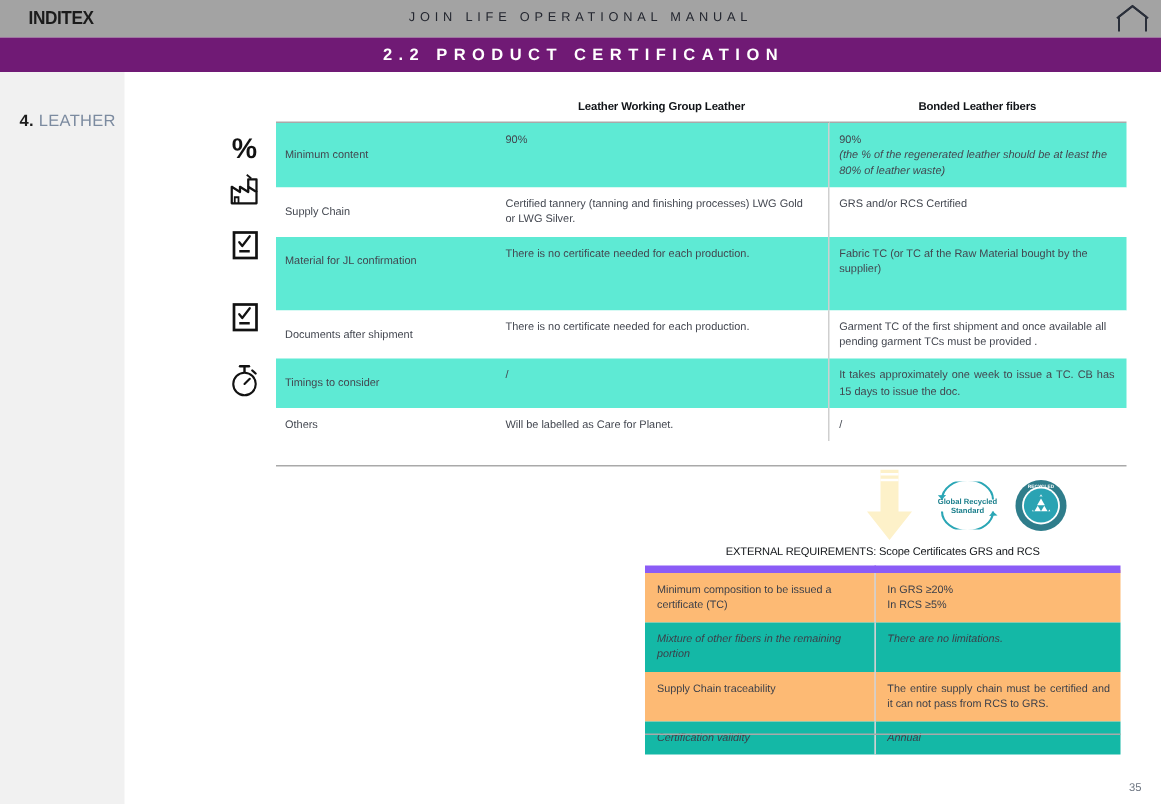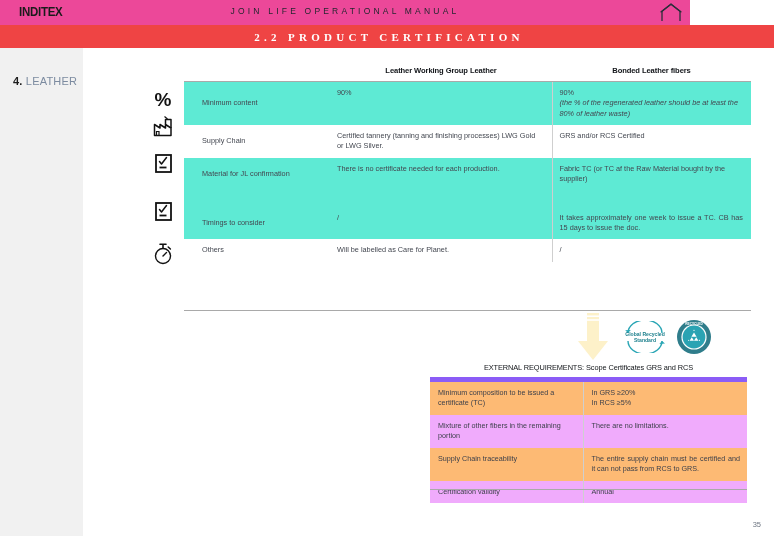--- a/index.html
+++ b/index.html
@@ -6,22 +6,22 @@
   html, body {
     width: 774px; height: 536px;
     background: #ffffff;
     font-family: "Liberation Sans", sans-serif;
     overflow: hidden;
   }
   .page { position: relative; width: 774px; height: 536px; background: #ffffff; }
 
   
   .topbar {
-    position: absolute; left: 0; top: 0; width: 690px; height: 25px;
-    background: #ec4899; display: flex; align-items: center;
+    position: absolute; left: 0; top: 0; width: 774px; height: 25px;
+    background: #a3a3a3; display: flex; align-items: center;
   }
   .brand {
     position: absolute; left: 19px; top: 5px;
     font-size: 12.5px; font-weight: bold; letter-spacing: -0.3px;
     color: #1b1b1b;
     font-family: "Liberation Sans", sans-serif;
     transform: scaleX(0.92); transform-origin: left center;
   }
   .manual-title {
     position: absolute; left: 0; right: 0; top: 6px;
@@ -29,22 +29,22 @@
     font-size: 8.5px; letter-spacing: 3.2px; color: #23262f;
     font-weight: 400;
   }
   .home-icon {
     position: absolute; right: 8px; top: 3px; width: 22px; height: 19px;
   }
 
   
   .section-band {
     position: absolute; left: 0; top: 25px; width: 774px; height: 23px;
-    background: #ef4444;
-    display: flex; align-items: center; justify-content: center; font-family: Liberation Serif, serif;
+    background: #701a75;
+    display: flex; align-items: center; justify-content: center;
   }
   .section-band .label {
     font-size: 11px; font-weight: bold; letter-spacing: 4.3px; color: #ffffff;
     padding-left: 4px;
   }
 
   
   .sidebar {
     position: absolute; left: 0; top: 48px; width: 83px; height: 488px;
     background: #f1f1f1;
@@ -72,21 +72,21 @@
     font-size: 7.6px; font-weight: bold; color: #111418;
     text-align: center; padding: 4px 6px 6px 6px;
     border-bottom: 1px solid #a9a9a9;
     letter-spacing: -0.1px;
   }
   .main-table th.blank { border-bottom: 1px solid #a9a9a9; }
   .main-table td {
     vertical-align: top; padding: 6px 8px 6px 7px;
     line-height: 1.42; color: #434750;
   }
-  .main-table td.rowlabel { vertical-align: middle; padding-left: 18px; }
+  .main-table td.rowlabel { vertical-align: middle; padding-left: 6px; }
   .main-table tr.shade td { background: #5eead4; }
   .main-table tr.plain td { background: #ffffff; }
   .col-a { width: 146px; }
   .col-b { width: 222px; }
   .col-c { width: 199px; }
   .main-table td.col-c { border-left: 1px solid #cfcfcf; }
   .main-table th.col-c { border-left: 0; }
   .note-ital { font-style: italic; }
   .justify { text-align: justify; }
   .table-bottom-rule {
@@ -106,21 +106,21 @@
     position: absolute; left: 430px; top: 360px; width: 317px;
     border-collapse: collapse; font-size: 7.2px; color: #3b3f49;
   }
   .ext-table th {
     font-size: 7.4px; font-weight: normal; color: #111418; text-align: center;
     padding: 3px 4px 5px 4px; border-bottom: 5px solid #8b5cf6;
     letter-spacing: -0.1px;
   }
   .ext-table td { vertical-align: top; padding: 6px 7px 6px 8px; line-height: 1.45; }
   .ext-table tr.shade td { background: #fdba74; }
-  .ext-table tr.plain td { background: #f0abfc; }
+  .ext-table tr.plain td { background: #14b8a6; font-style: italic; }
   .ext-col-a { width: 160px; }
   .ext-col-b { width: 172px; }
   .ext-table td.ext-col-b { border-left: 1px solid #cfcfcf; }
   .ext-bottom-rule {
     position: absolute; left: 430px; width: 317px; height: 1px; background: #a9a9a9;
   }
 
   
   .page-num {
     position: absolute; right: 13px; bottom: 7px;
@@ -215,20 +215,25 @@
       </tr>
       <tr class="plain">
         <td class="col-a rowlabel">Supply Chain</td>
         <td class="col-b">Certified tannery (tanning and finishing processes) LWG Gold or LWG Silver.</td>
         <td class="col-c">GRS and/or RCS Certified</td>
       </tr>
       <tr class="shade">
         <td class="col-a rowlabel" style="padding-bottom:22px;">Material for JL confirmation</td>
         <td class="col-b" style="padding-bottom:22px;">There is no certificate needed for each production.</td>
         <td class="col-c" style="padding-bottom:22px;">Fabric TC (or TC af the Raw Material bought by the supplier)</td>
+      </tr>
+      <tr class="plain">
+        <td class="col-a rowlabel">Documents after shipment</td>
+        <td class="col-b">There is no certificate needed for each production.</td>
+        <td class="col-c">Garment TC of the first shipment and once available all pending garment TCs must be provided .</td>
       </tr>
       <tr class="shade">
         <td class="col-a rowlabel">Timings to consider</td>
         <td class="col-b">/</td>
         <td class="col-c justify">It takes approximately one week to issue a TC. CB has 15 days to issue the doc.</td>
       </tr>
       <tr class="plain">
         <td class="col-a rowlabel">Others</td>
         <td class="col-b">Will be labelled as Care for Planet.</td>
         <td class="col-c">/</td>

